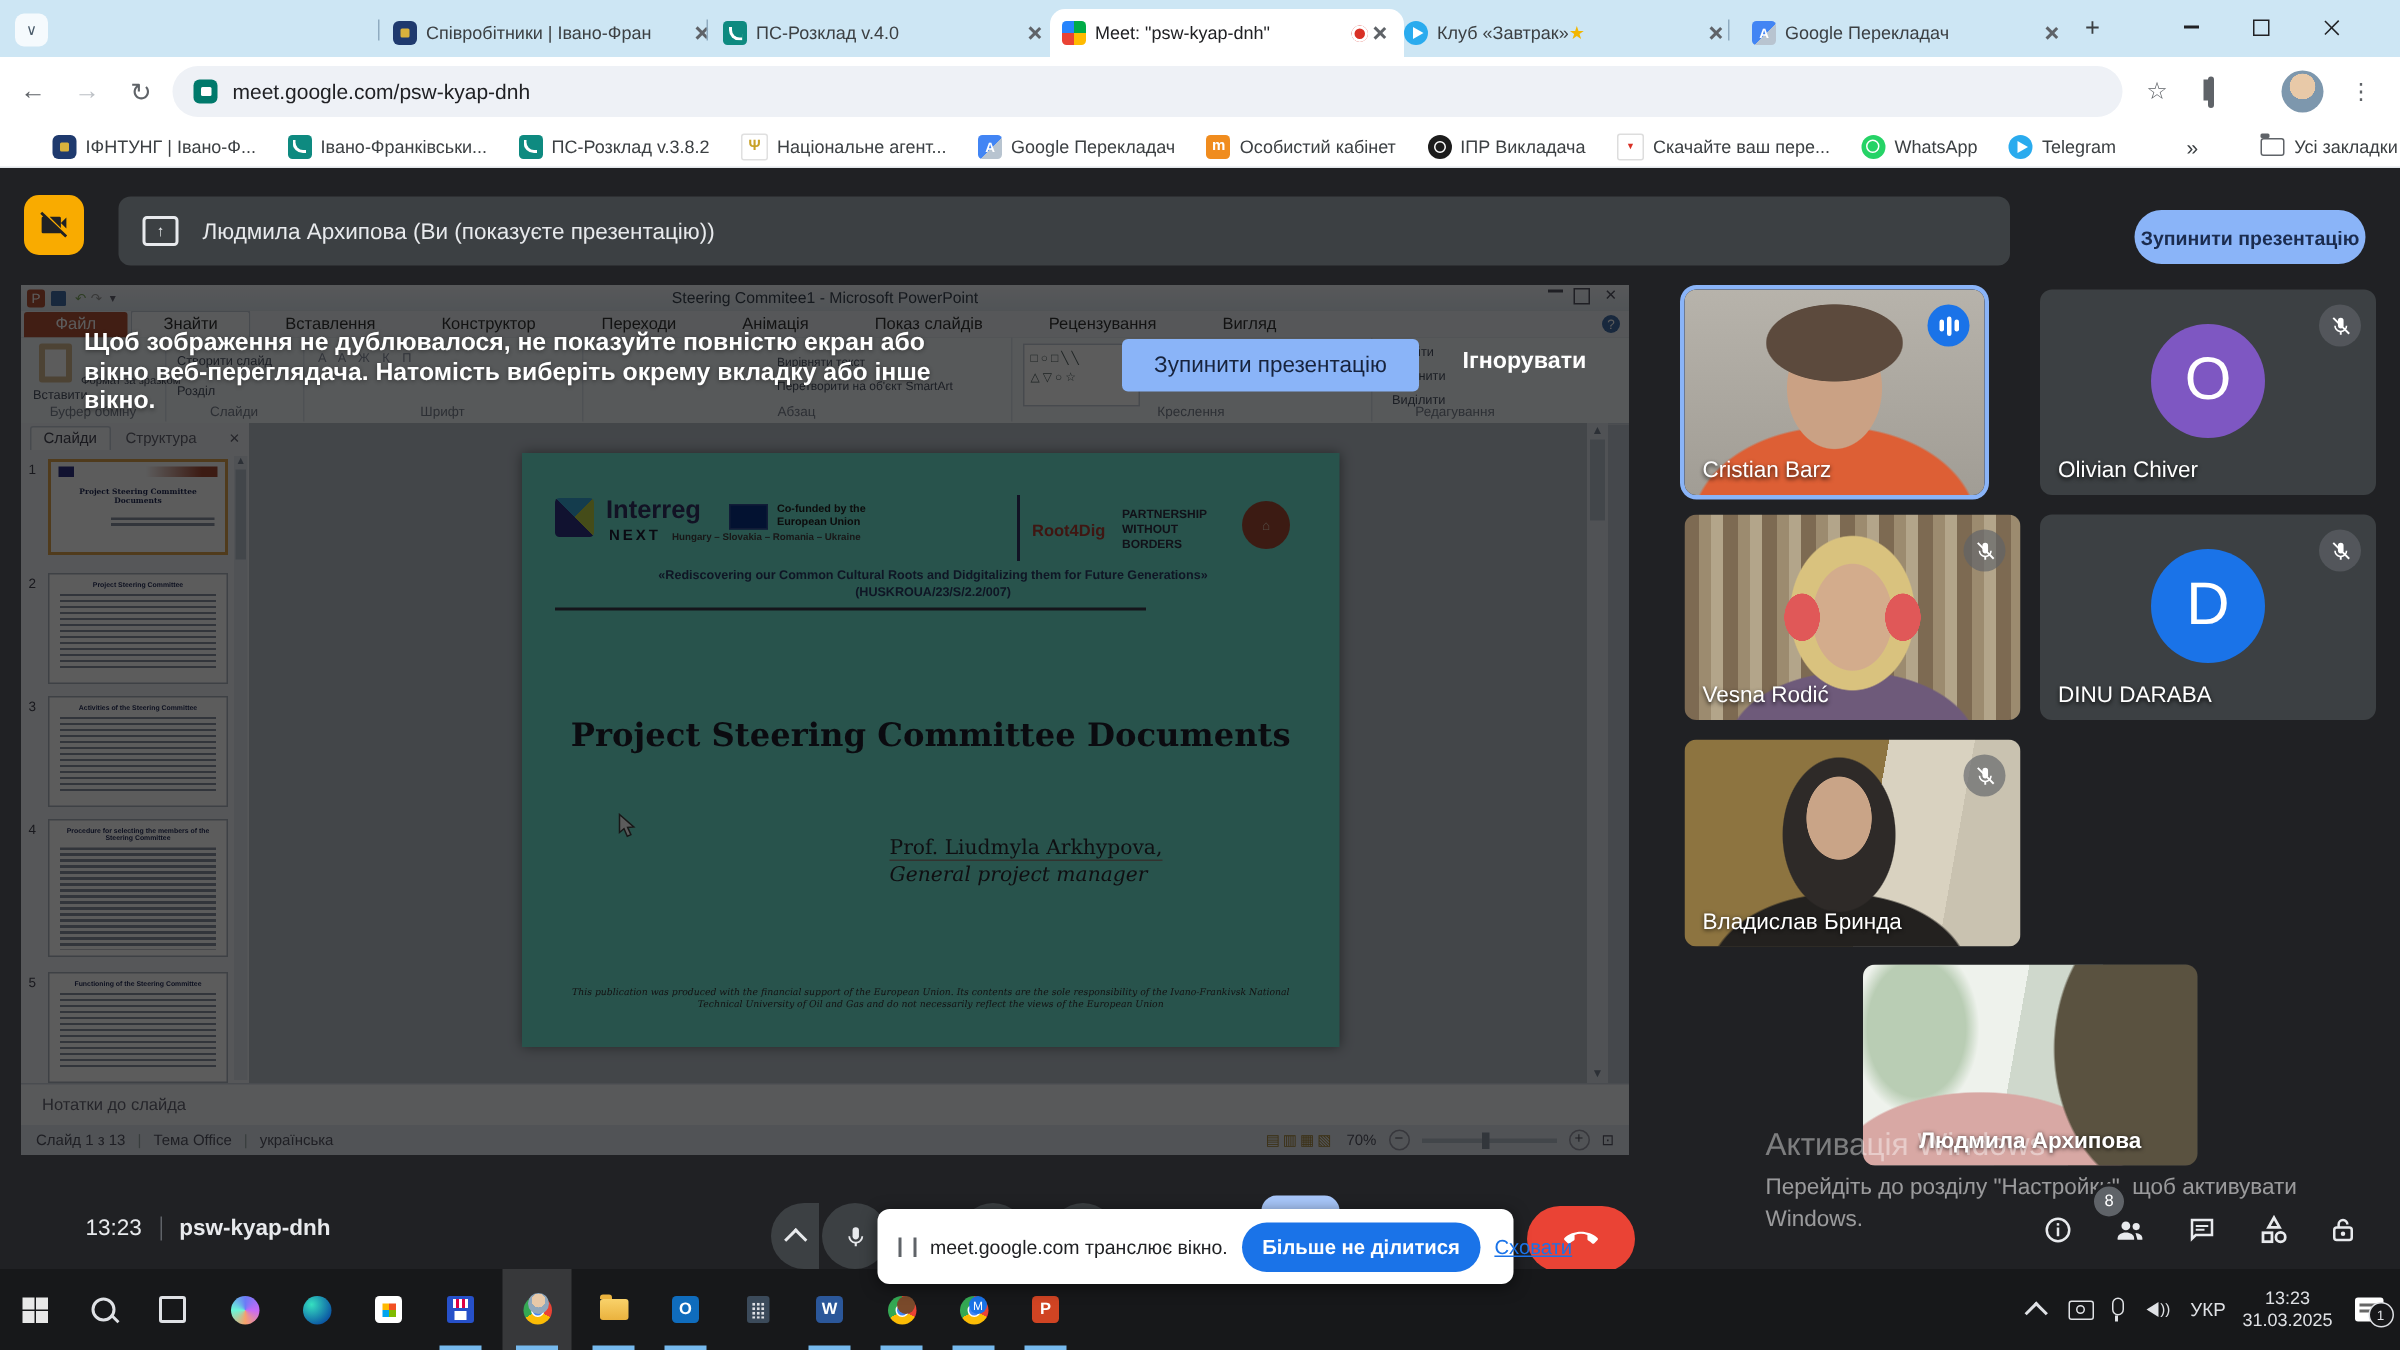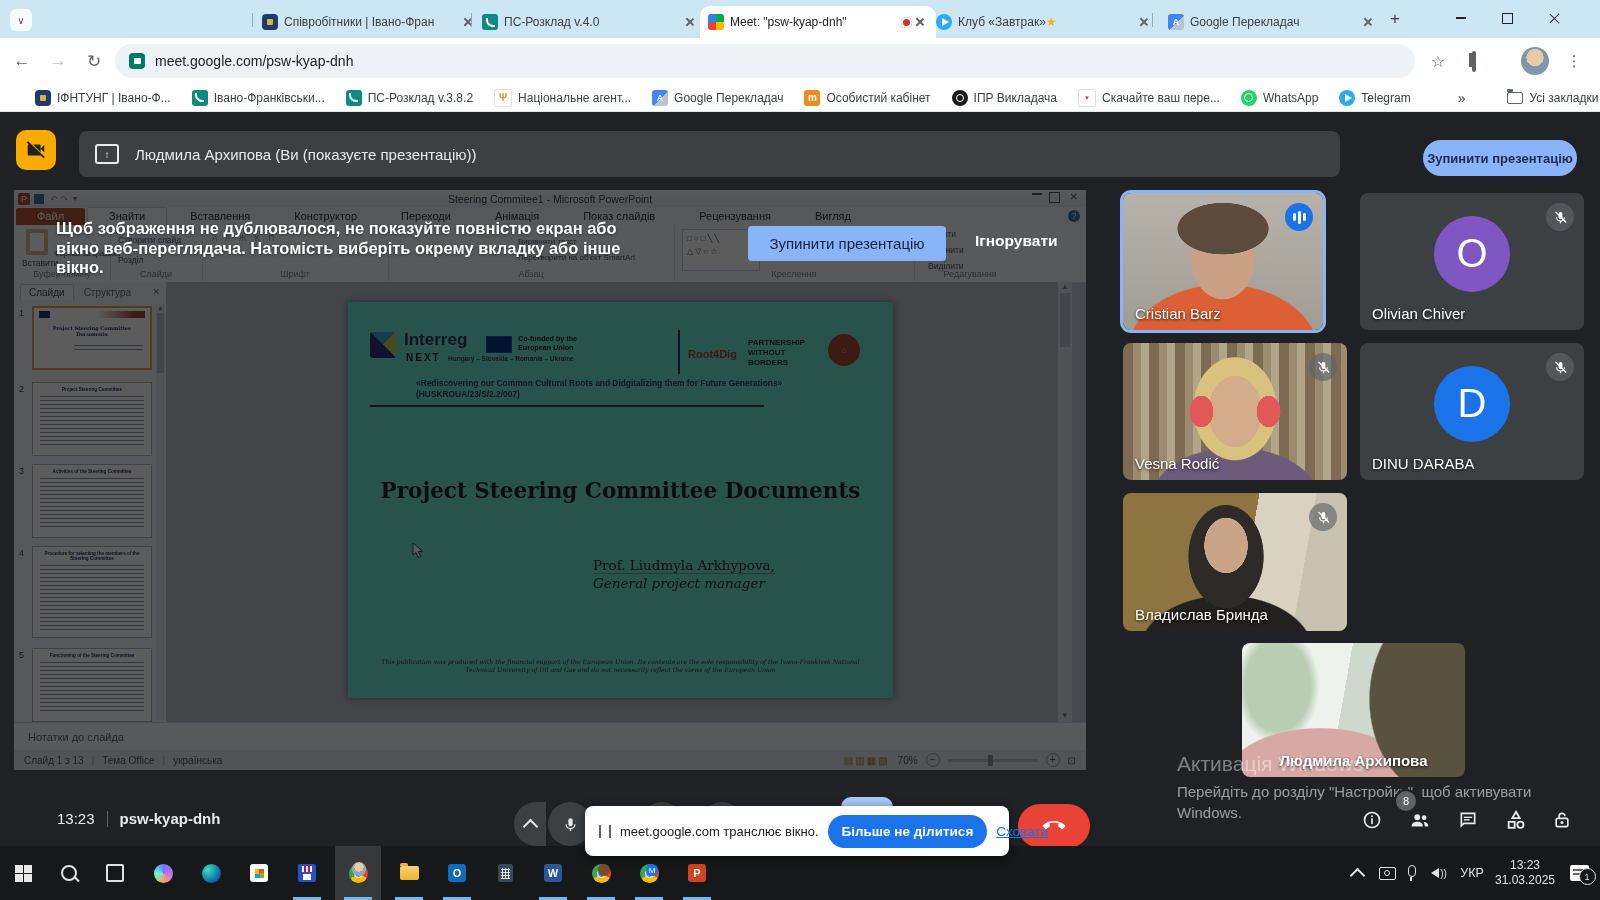--- a/index.html
+++ b/index.html
@@ -408,21 +408,21 @@
       <div class="sl pinwheel" style="left:22px;top:30px"></div>
       <div class="sl" style="left:56px;top:28px;font-size:17px;font-weight:bold;color:#30306e">Interreg</div>
       <div class="sl" style="left:58px;top:50px;font-size:10px;font-weight:bold;color:#1b1b35;letter-spacing:2px">NEXT</div>
       <div class="sl" style="left:100px;top:53px;font-size:6.5px;font-weight:bold;color:#444">Hungary – Slovakia – Romania – Ukraine</div>
       <div class="sl euflag" style="left:138px;top:34px"></div>
       <div class="sl" style="left:170px;top:33px;width:76px;font-size:7.2px;font-weight:bold;color:#222;line-height:8.5px">Co-funded by the European Union</div>
       <div class="sl" style="left:330px;top:28px;width:2px;height:44px;background:#30306e"></div>
       <div class="sl" style="left:340px;top:46px;font-size:11px;font-weight:bold;color:#c0392b">Root4Dig</div>
       <div class="sl" style="left:400px;top:36px;width:72px;font-size:8px;font-weight:bold;color:#2e2e46;line-height:10px">PARTNERSHIP WITHOUT BORDERS</div>
       <div class="sl redcirc" style="left:480px;top:32px">⌂</div>
-      <div class="sl" style="left:68px;top:76px;width:412px;font-size:8.4px;font-weight:bold;color:#263c6e;line-height:11px">«Rediscovering our Common Cultural Roots and Didgitalizing them for Future Generations» (HUSKROUA/23/S/2.2/007)</div>
+      <div class="sl" style="left:68px;top:76px;width:412px;text-align:center;font-size:8.4px;font-weight:bold;color:#263c6e;line-height:11px">«Rediscovering our Common Cultural Roots and Didgitalizing them for Future Generations» (HUSKROUA/23/S/2.2/007)</div>
       <div class="sl" style="left:22px;top:103px;width:394px;height:2px;background:#3a3a4e"></div>
       <div class="sl serif" style="left:0;top:176px;width:545px;text-align:center;font-size:21.5px;font-weight:bold;color:#1f1f2e">Project Steering Committee Documents</div>
       <div class="sl serif" style="left:245px;top:255px;font-size:13.5px;color:#2a2a33;border-bottom:1px solid rgba(180,60,60,.55)">Prof. Liudmyla Arkhypova,</div>
       <div class="sl serif" style="left:245px;top:273px;font-size:13.5px;font-style:italic;color:#2a2a33">General project manager</div>
       <div class="sl serif" style="left:28px;top:356px;width:489px;text-align:center;font-size:6.2px;font-style:italic;color:#333;line-height:8px">This publication was produced with the financial support of the European Union. Its contents are the sole responsibility of the Ivano-Frankivsk National Technical University of Oil and Gas and do not necessarily reflect the views of the European Union</div>
     </div>
 
     <svg class="a" style="left:398px;top:352px" width="13" height="17" viewBox="0 0 13 17">
         <path d="M1 1 L1 13 L4 10.5 L6.2 15.5 L8.6 14.4 L6.4 9.6 L10.5 9.3 Z" fill="#fff" stroke="#444" stroke-width="1"></path>
       </svg>

